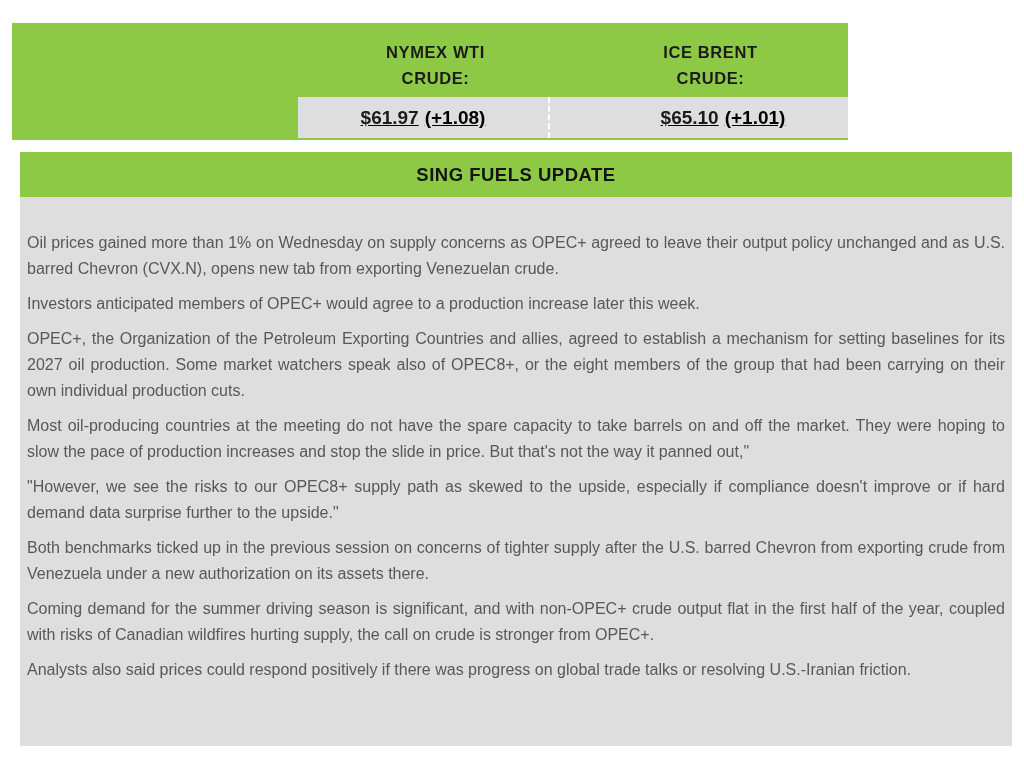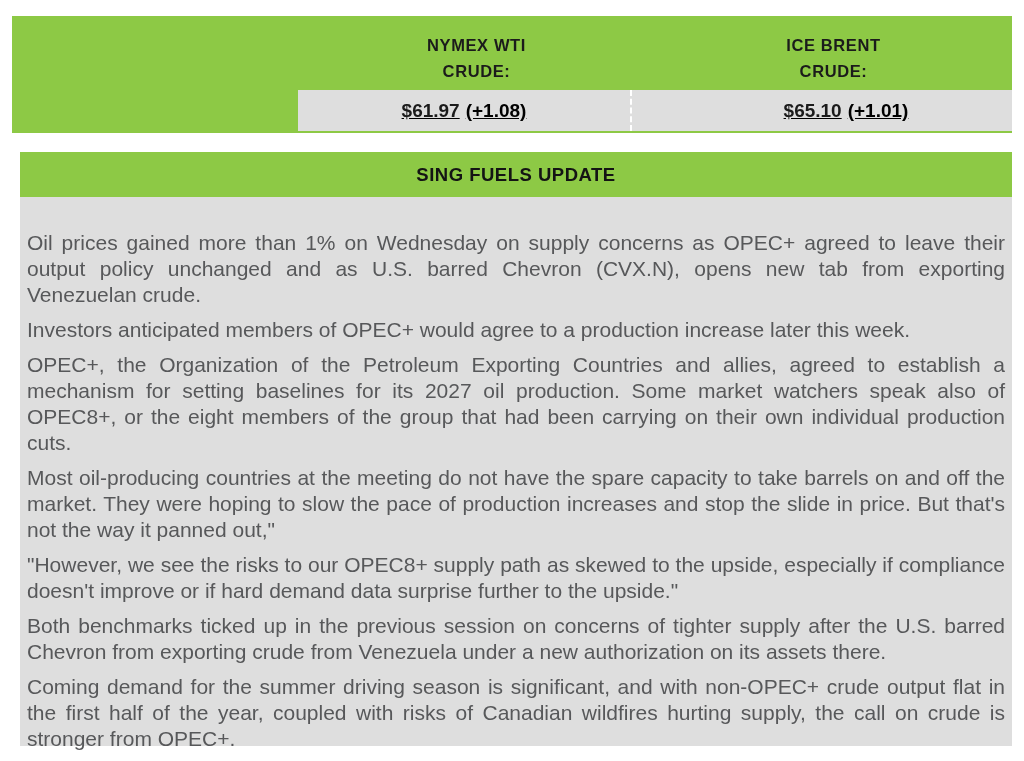--- a/index.html
+++ b/index.html
@@ -8,22 +8,22 @@
     width: 1024px;
     height: 761px;
     position: relative;
     font-family: "Liberation Sans", sans-serif;
     overflow: hidden;
   }
 
   
   .ticker {
     position: absolute;
-    left: 12px; top: 16px;
-    width: 1000px; height: 117px;
+    left: 12px; top: 23px;
+    width: 836px; height: 117px;
     background: #8DC945;
   }
   .ticker-labels {
     position: absolute;
     left: 286px; top: 0; right: 0; height: 74px;
     display: flex;
   }
   .ticker-label {
     flex: 1 1 0;
     display: flex;
@@ -76,21 +76,21 @@
     font-size: 18.5px;
     font-weight: 700;
     letter-spacing: 0.5px;
     color: #141414;
   }
   .update-body {
     height: 549px;
     background: #DEDEDE;
     padding: 33px 7px 0 7px;
     color: #57585A;
-    font-size: 21px;
+    font-size: 16px;
     line-height: 26px;
     text-align: justify;
   }
   .update-body p { margin-bottom: 9px; }
 </style>
 </head>
 <body>
 
 <div class="ticker">
   <div class="ticker-labels">
@@ -114,14 +114,15 @@
 <div class="update-section">
   <div class="update-banner">SING FUELS UPDATE</div>
   <div class="update-body">
     <p>Oil prices gained more than 1% on Wednesday on supply concerns as OPEC+ agreed to leave their output policy unchanged and as U.S. barred Chevron (CVX.N), opens new tab from exporting Venezuelan crude.</p>
     <p>Investors anticipated members of OPEC+ would agree to a production increase later this week.</p>
     <p>OPEC+, the Organization of the Petroleum Exporting Countries and allies, agreed to establish a mechanism for setting baselines for its 2027 oil production. Some market watchers speak also of OPEC8+, or the eight members of the group that had been carrying on their own individual production cuts.</p>
     <p>Most oil-producing countries at the meeting do not have the spare capacity to take barrels on and off the market. They were hoping to slow the pace of production increases and stop the slide in price. But that's not the way it panned out,"</p>
     <p>"However, we see the risks to our OPEC8+ supply path as skewed to the upside, especially if compliance doesn't improve or if hard demand data surprise further to the upside."</p>
     <p>Both benchmarks ticked up in the previous session on concerns of tighter supply after the U.S. barred Chevron from exporting crude from Venezuela under a new authorization on its assets there.</p>
     <p>Coming demand for the summer driving season is significant, and with non-OPEC+ crude output flat in the first half of the year, coupled with risks of Canadian wildfires hurting supply, the call on crude is stronger from OPEC+.</p>
+    <p>Analysts also said prices could respond positively if there was progress on global trade talks or resolving U.S.-Iranian friction.</p>
   </div>
 </div>
 
 </body></html>

